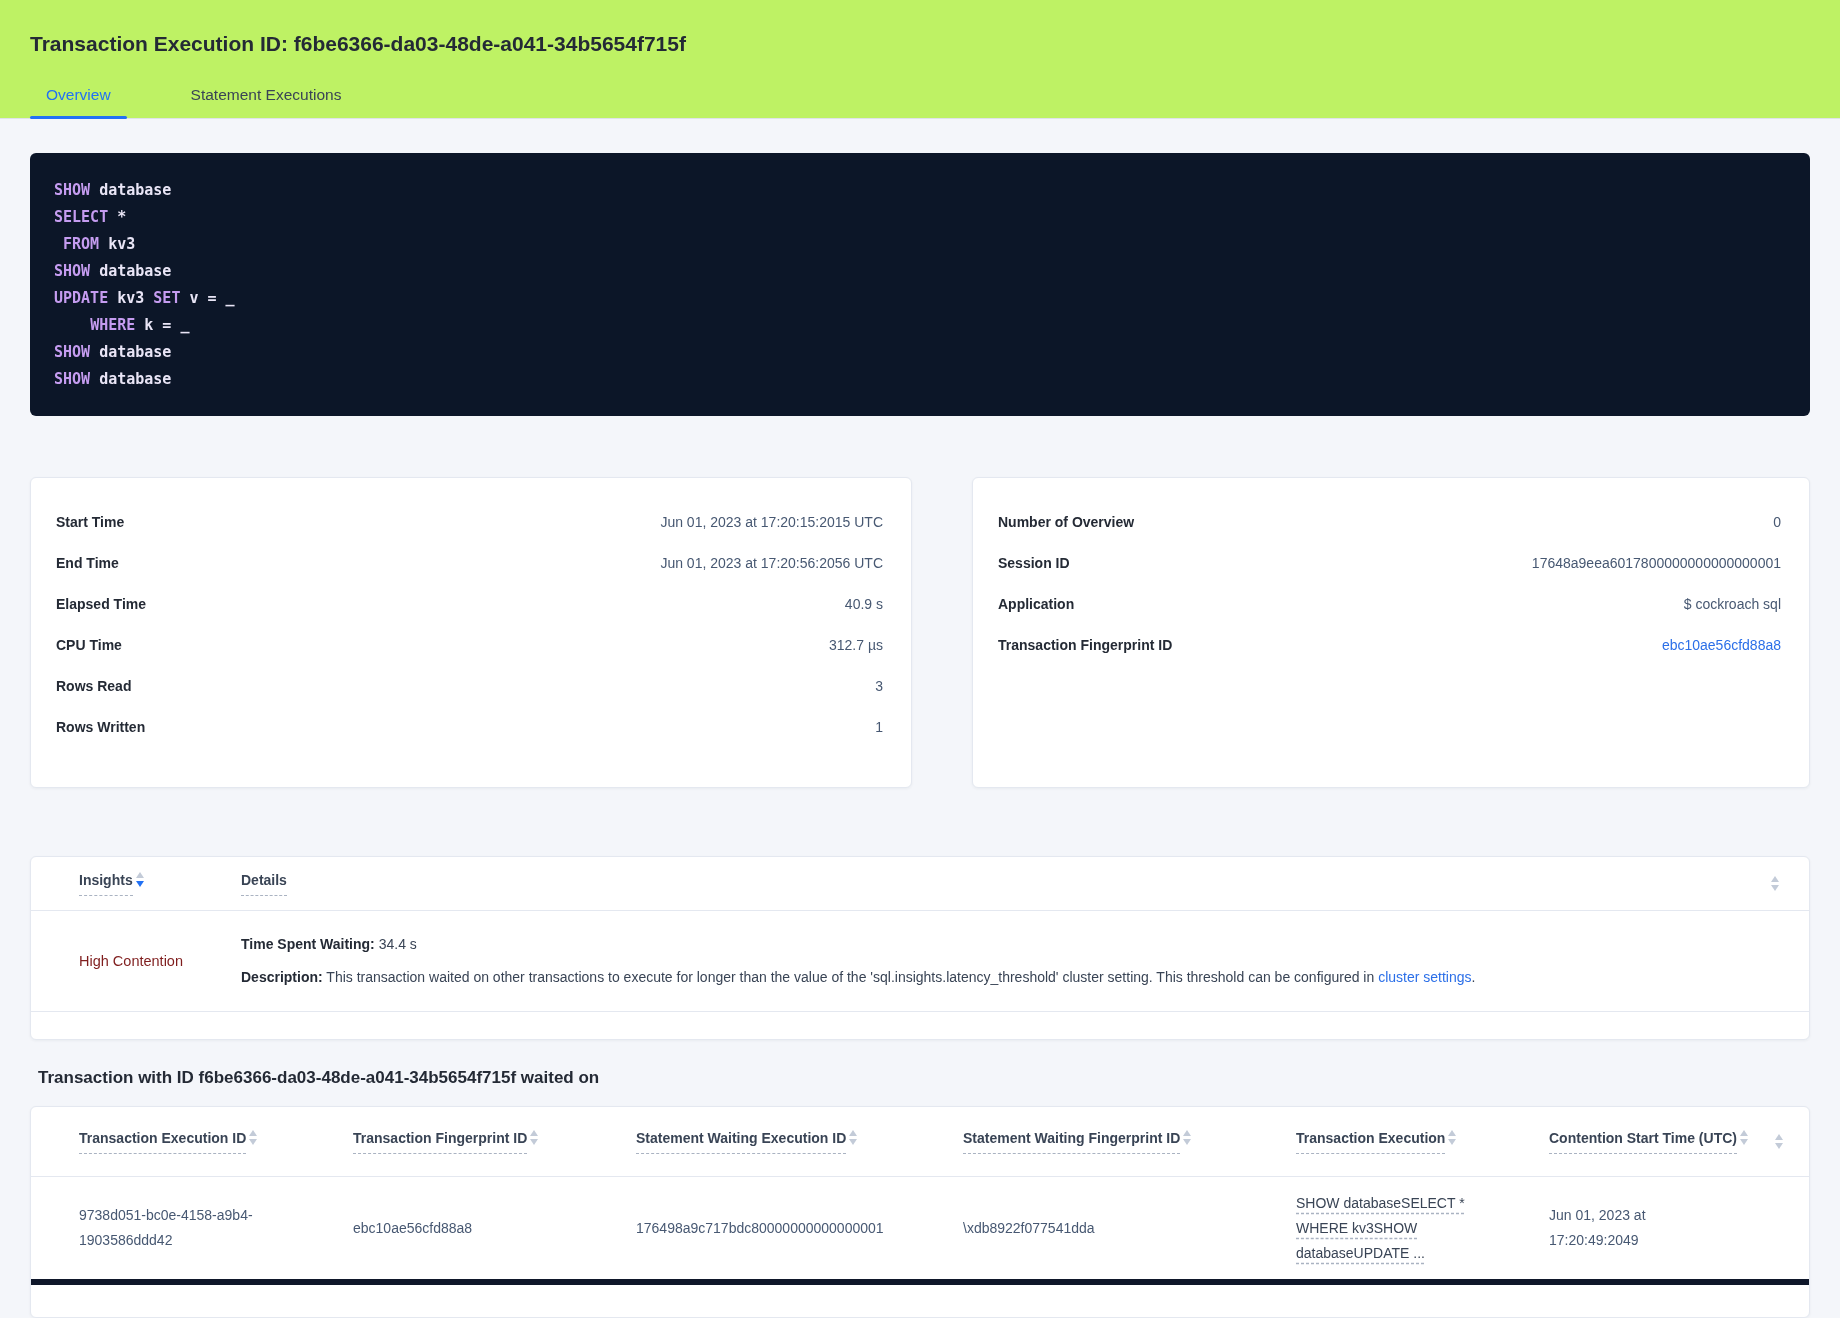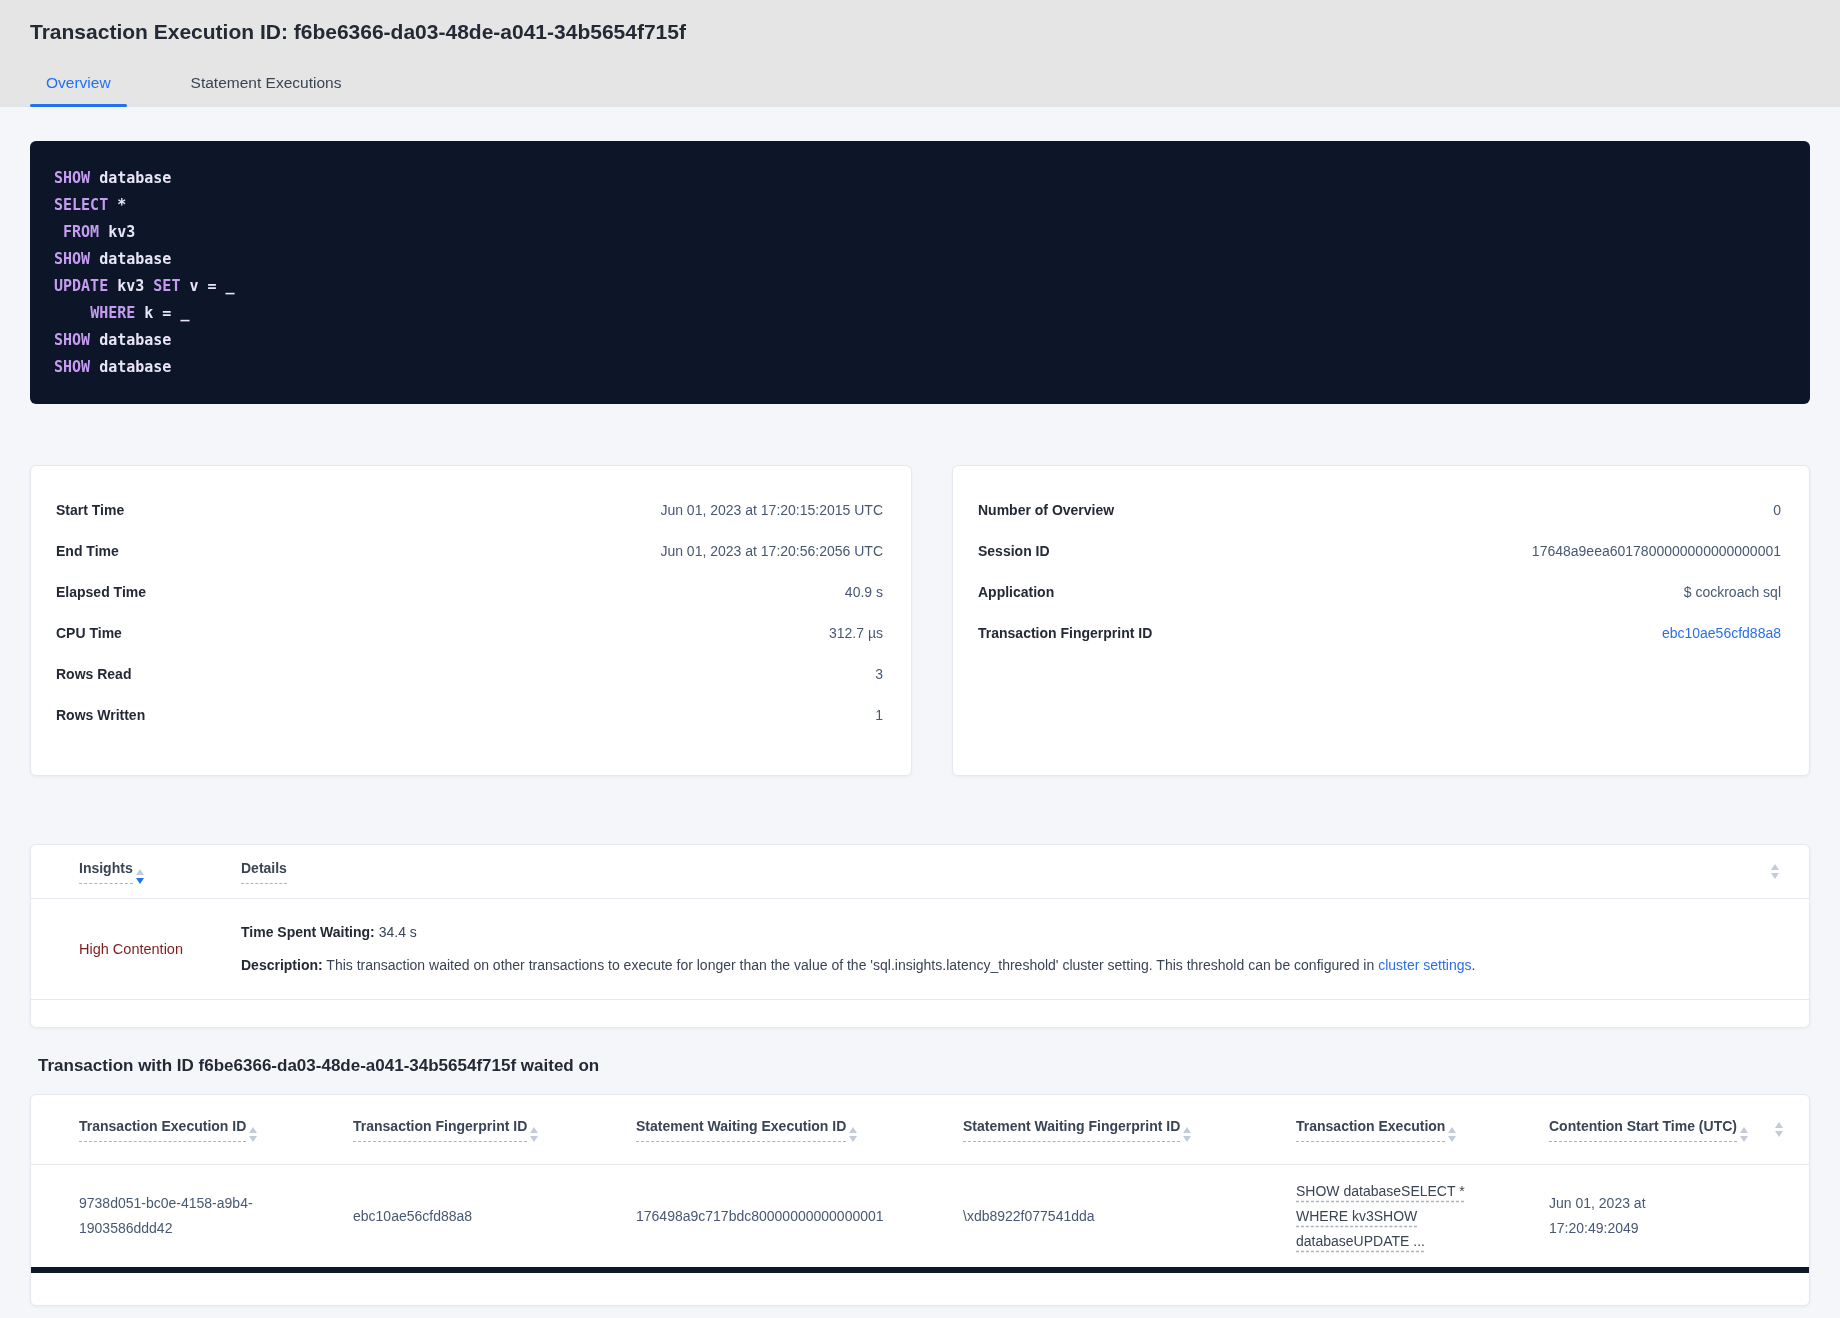--- a/index.html
+++ b/index.html
@@ -3,55 +3,55 @@
 <meta charset="utf-8">
 <style>
   * { box-sizing: border-box; }
   html,body { margin:0; padding:0; }
   body {
     width:1840px; height:1318px; overflow:hidden;
     background:#f4f6fa; color:#242a35;
     font-family:"Liberation Sans", sans-serif;
   }
   
-  .top-band { background:#e5e5e5; border-bottom:1px solid #dfe3ea; padding:20px 30px 0; }
+  .top-band { background:#bef264; border-bottom:1px solid #dfe3ea; padding:32px 30px 0; }
   .page-title { margin:0; font-size:21px; font-weight:700; color:#242a35; }
   .tabs { display:flex; gap:48px; margin-top:30px; }
   .tab { position:relative; font-size:15.5px; color:#394455; padding:0 16px 14px; cursor:pointer; }
   .tab.active { color:#2271f4; }
   .tab.active::after { content:""; position:absolute; left:0; right:0; bottom:-1px; height:3px; background:#2271f4; border-radius:2px; }
   
   .content { padding:0 30px; }
   
   .sql-card { margin-top:34px; height:263px; background:#0c1628; border-radius:6px; padding:24px; }
   .sql-line { font-family:"DejaVu Sans Mono", monospace; font-size:15px; line-height:27px; font-weight:600; white-space:pre; }
   .kw { color:#c59cf0; }
   .pl { color:#e9e5f6;margin-top:24px; }
   
   .card { background:#fff; border:1px solid #e4e8f0; border-radius:6px; box-shadow:0 1px 3px rgba(24,38,68,.05); }
-  .cards-row { display:flex; gap:40px; margin-top:61px; }
+  .cards-row { display:flex; gap:60px; margin-top:61px; }
   .summary-card { height:311px; padding:23px 28px 0 25px; }
   .summary-card.left { width:882px; }
   .summary-card.right { flex:1; }
   .srow { display:flex; justify-content:space-between; align-items:center; height:41px; }
   .slabel { font-size:14px; font-weight:700; color:#242a35; }
   .sval { font-size:14px; color:#475872; }
   .sval.link { color:#2b6fe8; cursor:pointer; }
   
   .sort { display:inline-flex; flex-direction:column; align-items:center; flex:none; }
   .tri { width:0; height:0; border-left:4.5px solid transparent; border-right:4.5px solid transparent; }
   .tri.up { border-bottom:6px solid #c3cbd8; margin-bottom:3px; }
   .tri.dn { border-top:6px solid #c3cbd8; }
   .sort.desc .tri.dn { border-top-color:#2271f4; }
   
   .insights-card { margin-top:68px; padding-bottom:27px; }
   .igrid { display:grid; grid-template-columns:162px 1fr 36px; padding:0 30px 0 48px; align-items:center; }
   .ihead { height:54px; border-bottom:1px solid #e4e8f0; }
   .irow { min-height:101px; border-bottom:1px solid #e4e8f0; }
-  .th { display:flex; align-items:flex-end; gap:3px; min-width:0; }
+  .th { display:flex; align-items:flex-start; gap:3px; min-width:0; }
   .th-last { justify-content:flex-end; }
   .th-label { font-size:14px; font-weight:700; color:#394455; padding-bottom:7px; border-bottom:1px dashed #aab3c2; white-space:nowrap; }
   .insight-name { color:#7f1d1d; font-size:14.5px; }
   .insight-details { font-size:14px; color:#394455; }
   .d-line { line-height:33px; white-space:nowrap; }
   .b { font-weight:700; color:#242a35; }
   .link { color:#2b6fe8; cursor:pointer; text-decoration:none; }
   
   .waited-heading { margin:28px 8px 0; font-size:17px; font-weight:700; color:#242a35; }
   .waited-card { margin-top:18px; padding-bottom:32px; }

